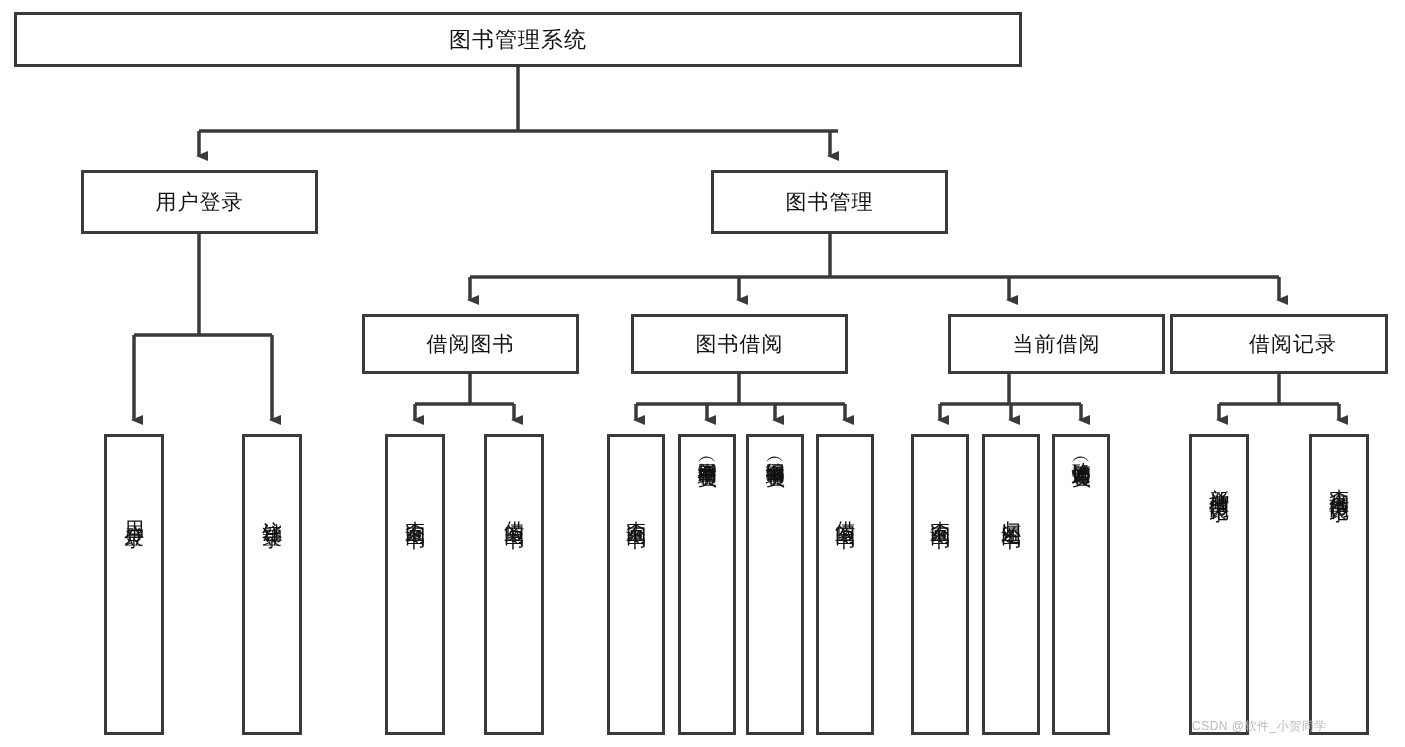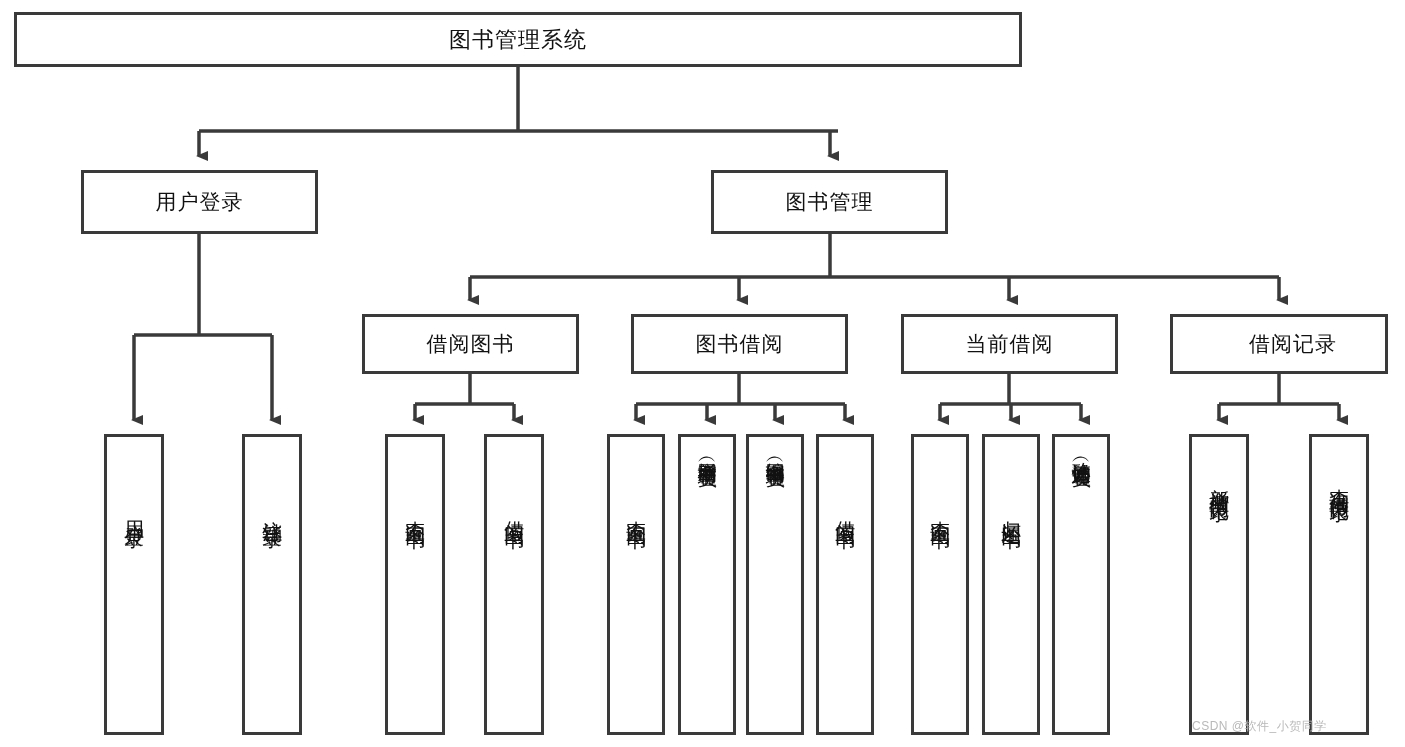--- a/index.html
+++ b/index.html
@@ -140,21 +140,21 @@
   <div class="node horiz" style="left:711px; top:170px; width:237px; height:64px;">
     <span class="label">图书管理</span>
   </div>
 
   <div class="node horiz" style="left:362px; top:314px; width:217px; height:60px;">
     <span class="label">借阅图书</span>
   </div>
   <div class="node horiz" style="left:631px; top:314px; width:217px; height:60px;">
     <span class="label">图书借阅</span>
   </div>
-  <div class="node horiz" style="left:901px; top:314px; width:217px; height:60px;">
+  <div class="node horiz" style="left:948px; top:314px; width:217px; height:60px;">
     <span class="label">当前借阅</span>
   </div>
   <div class="node horiz" style="left:1170px; top:314px; width:218px; height:60px;padding-left:28px;">
     <span class="label">借阅记录</span>
   </div>
 
   <div class="node vert" style="left:104px; top:434px; width:60px; height:301px;">
     <span class="label" style="margin-top:68px;">用户登录</span>
   </div>
   <div class="node vert" style="left:242px; top:434px; width:60px; height:301px;">

